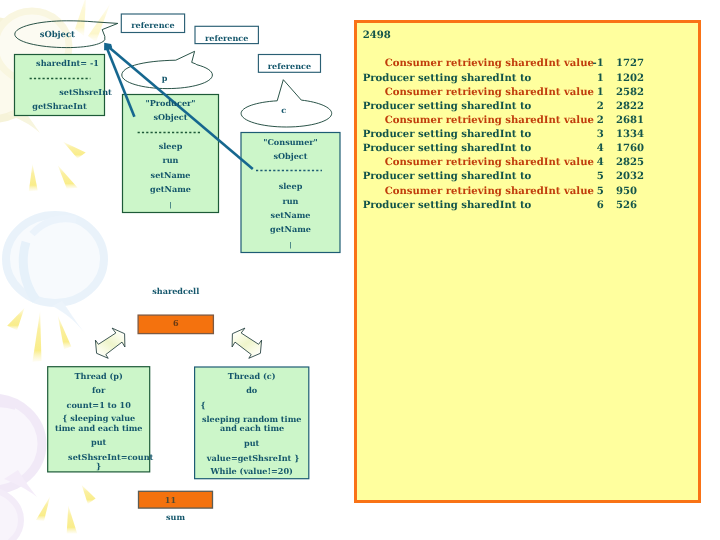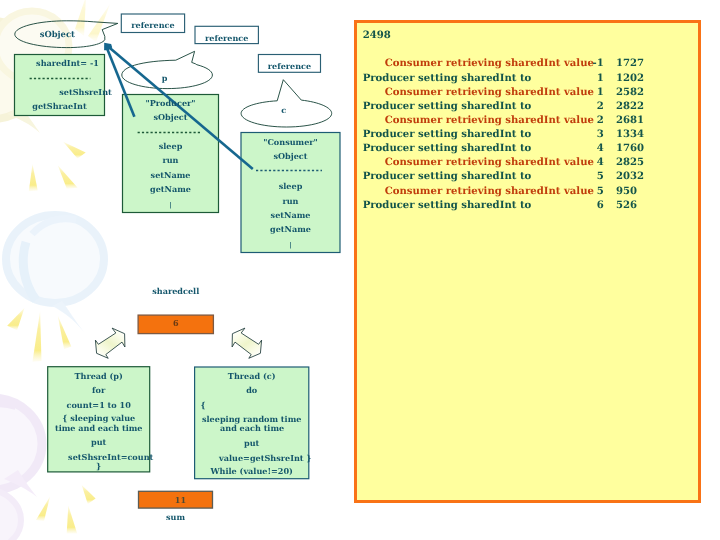--- a/index.html
+++ b/index.html
@@ -209,41 +209,41 @@
     <div class="lbl" style="left:241px;top:137.9px;width:99px;">"Consumer"</div>
     <div class="lbl" style="left:241px;top:152.3px;width:99px;">sObject</div>
     <div class="lbl" style="left:241px;top:182.2px;width:99px;">sleep</div>
     <div class="lbl" style="left:241px;top:196.7px;width:99px;">run</div>
     <div class="lbl" style="left:241px;top:210.7px;width:99px;">setName</div>
     <div class="lbl" style="left:241px;top:225.1px;width:99px;">getName</div>
     <div class="lbl" style="left:241px;top:241.5px;width:99px;font-size:6.5px;">|</div>
 
     <div class="lbl" style="left:138.1px;top:286.8px;width:75.3px;">sharedcell</div>
     <div class="lbl" style="left:138.1px;top:319.4px;width:75.3px;color:#6b3a13;">6</div>
-    <div class="lbl" style="left:138.5px;top:495.9px;width:64px;color:#4e4a33;padding-left:10px;">11</div>
+    <div class="lbl" style="left:138.5px;top:495.9px;width:64px;color:#4e4a33;">11</div>
     <div class="lbl" style="left:138.5px;top:513.4px;width:74px;">sum</div>
 
     <div id="threadp">
         <div class="lbl" style="left: 47.7px; top: 372px; width: 102px;">Thread (p)</div>
         <div class="lbl" style="left: 47.7px; top: 385.9px; width: 102px;">for</div>
         <div class="lbl" style="left: 47.7px; top: 401px; width: 102px;">count=1 to 10</div>
         <div class="lbl" style="left: 47.7px; top: 414.3px; width: 102px;">{  sleeping value</div>
         <div class="lbl" style="left: 47.7px; top: 423.8px; width: 102px;">time and each time</div>
         <div class="lbl" style="left: 47.7px; top: 437.7px; width: 102px;">put</div>
         <div class="lbl" style="left: 47.7px; top: 452.7px; width: 102px; margin-left: 12px;">setShsreInt=count</div>
         <div class="lbl" style="left: 47.7px; top: 462.2px; width: 102px;">}</div>
       </div>
     <div id="threadc">
         <div class="lbl" style="left: 194.6px; top: 371.9px; width: 114.2px;">Thread (c)</div>
         <div class="lbl" style="left: 194.6px; top: 386.2px; width: 114.2px;">do</div>
         <div class="lbl" style="left: 194.6px; top: 401.2px; width: 114.2px; text-align: left; padding-left: 6px; box-sizing: border-box;">{</div>
         <div class="lbl" style="left: 194.6px; top: 414.5px; width: 114.2px;">sleeping random time</div>
         <div class="lbl" style="left: 194.6px; top: 424.4px; width: 115px;">and each time</div>
         <div class="lbl" style="left: 194.6px; top: 438.7px; width: 114.2px;">put</div>
-        <div class="lbl" style="left: 194.6px; top: 454.1px; width: 117px; text-align: right;">value=getShsreInt }</div>
+        <div class="lbl" style="left: 194.6px; top: 454.1px; width: 117px;">value=getShsreInt }</div>
         <div class="lbl" style="left: 194.6px; top: 467.1px; width: 114.2px;">While (value!=20)</div>
       </div>
   </div>
 
   <div id="console">
       <div class="cline k-producer" style="top: 6.2px;">
         <span class="ctext">2498</span>
         <span class="cval"></span>
         <span class="ctime"></span>
       </div>

